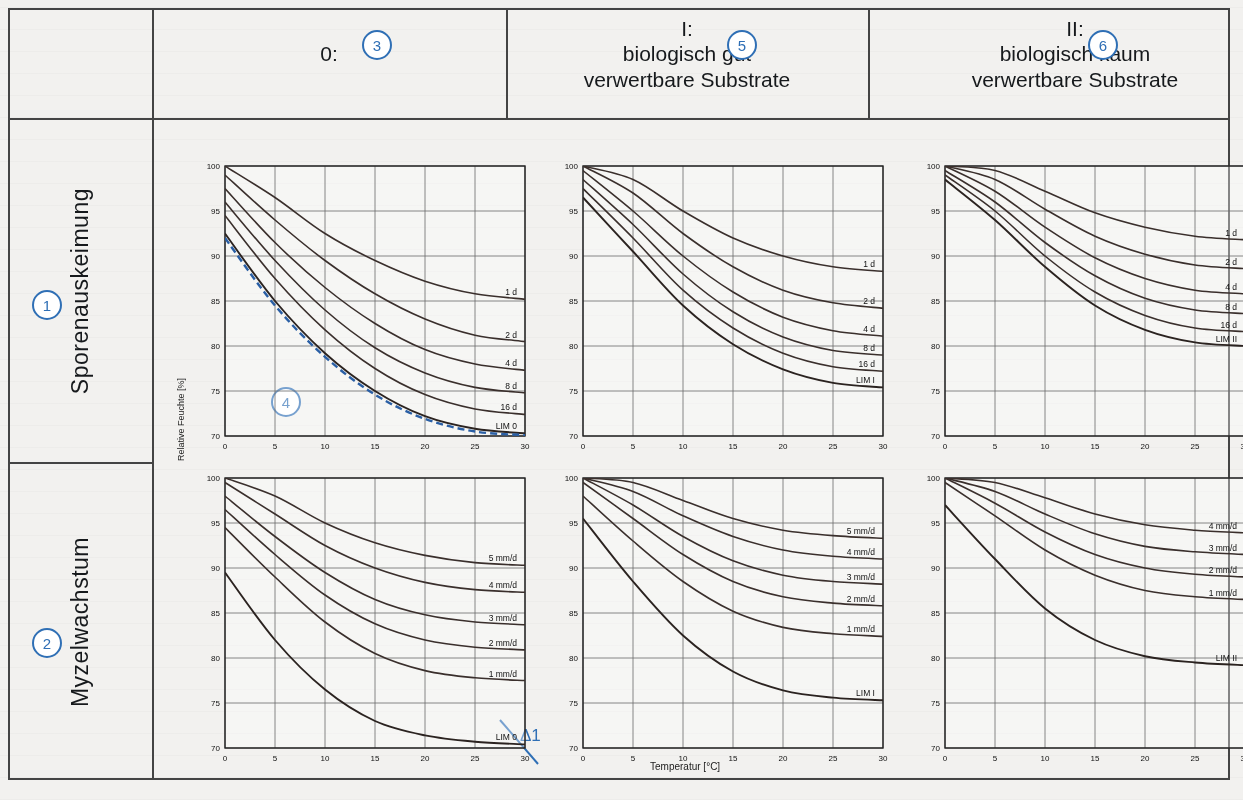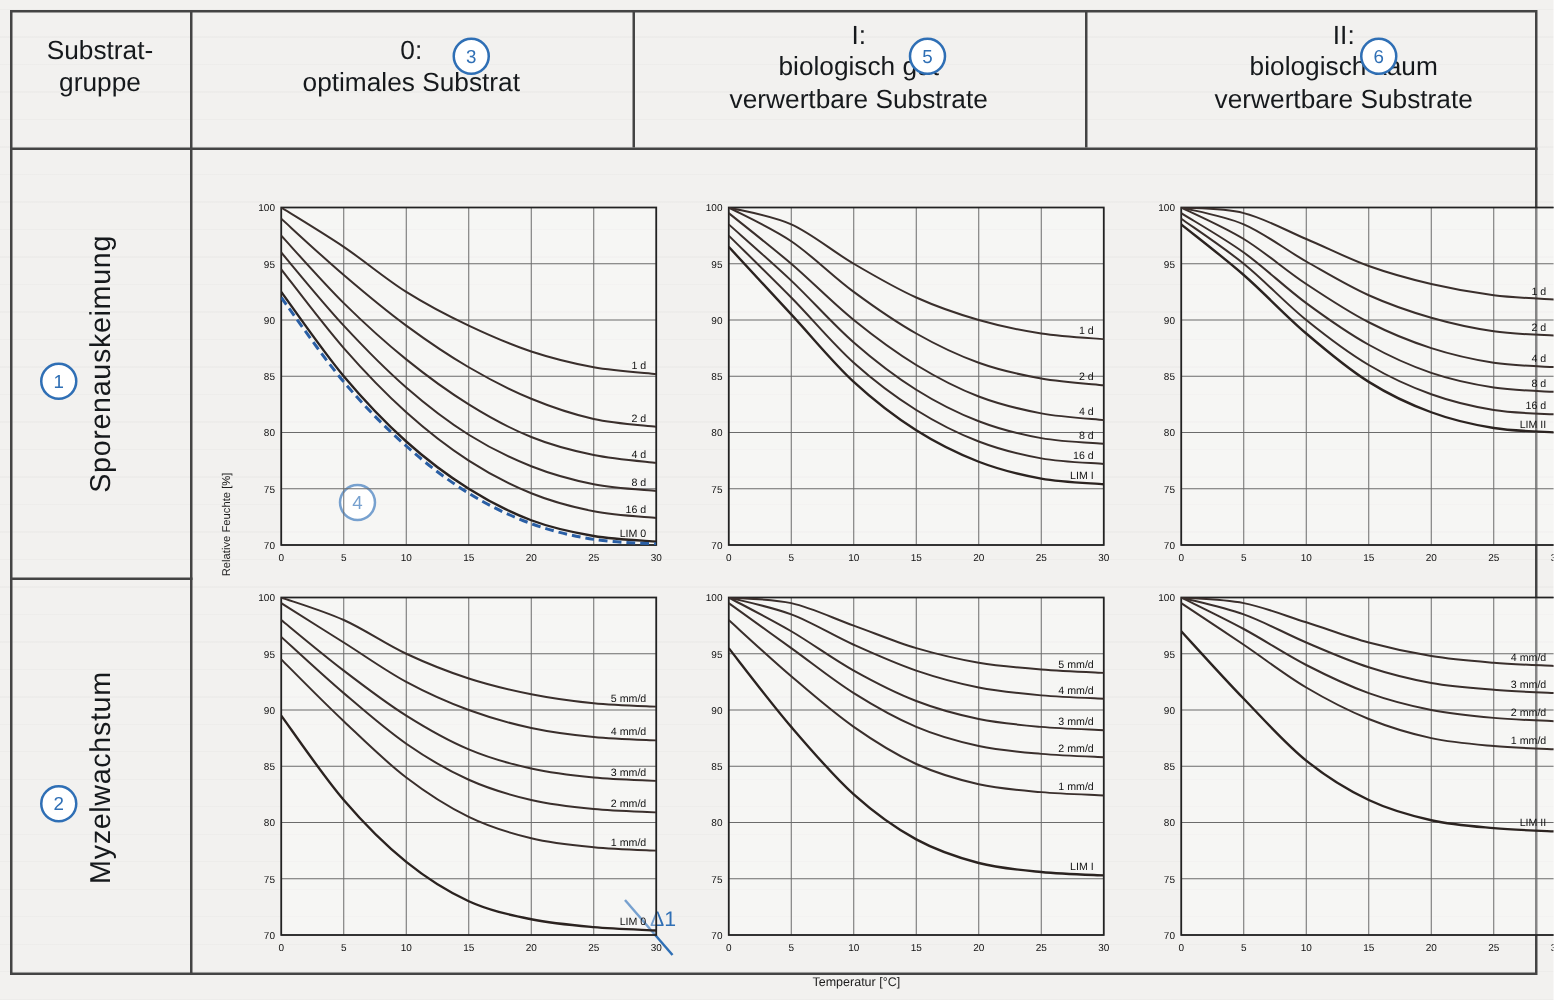--- a/index.html
+++ b/index.html
@@ -40,31 +40,24 @@
      pointer-events:none;}
 </style>
 </head>
 <body>
 
 <div id="page">
   <div class="bg-texture"></div>
 
   <div class="frame"></div>
 
-  <div class="hdr-cell" style="left:10px;width:140px;">
-    <div class="inner">
-      <div>Substrat-</div>
-      <div>gruppe</div>
-    </div>
-  </div>
 
   <div class="hdr-cell" style="left:154px;width:350px;">
     <div class="inner">
       <div>0:</div>
-      <div>optimales Substrat</div>
     </div>
   </div>
 
   <div class="hdr-cell" style="left:508px;width:358px;">
     <div class="inner">
       <div>I:</div>
       <div>biologisch gut</div>
       <div>verwertbare Substrate</div>
     </div>
   </div>
@@ -91,21 +84,21 @@
   </div>
 
   <div class="callout" style="left:32px;top:290px;">1</div>
   <div class="callout" style="left:32px;top:628px;">2</div>
   <div class="callout" style="left:362px;top:30px;">3</div>
   <div class="callout" style="left:727px;top:30px;">5</div>
   <div class="callout" style="left:1088px;top:30px;">6</div>
   <div class="callout" style="left:271px;top:387px;">4</div>
 
   <div class="axis-label-y" style="left:176px;top:378px;">Relative Feuchte [%]</div>
-  <div class="axis-label-x" style="left:650px;top:761px;margin-top:20px;">Temperatur [°C]</div>
+  <div class="axis-label-x" style="left:650px;top:761px;">Temperatur [°C]</div>
 
   <div class="delta" style="left:520px;top:726px;">Δ1</div>
   <svg style="position:absolute;left:498px;top:718px;width:48px;height:56px;">
     <path d="M2,2 L40,46" stroke="#2f6fb5" stroke-width="2" fill="none"></path>
     <path d="M2,46 L40,2" stroke="#2f6fb5" stroke-width="2" fill="none" opacity="0"></path>
     <path d="M40,46 L2,52" stroke="#2f6fb5" stroke-width="2" fill="none" opacity="0"></path>
     <path d="M2,2 L6,50" stroke="#2f6fb5" stroke-width="2" fill="none" opacity="0"></path>
   </svg>
 
   <div class="chart-cell" style="left:195px;top:158px;">

